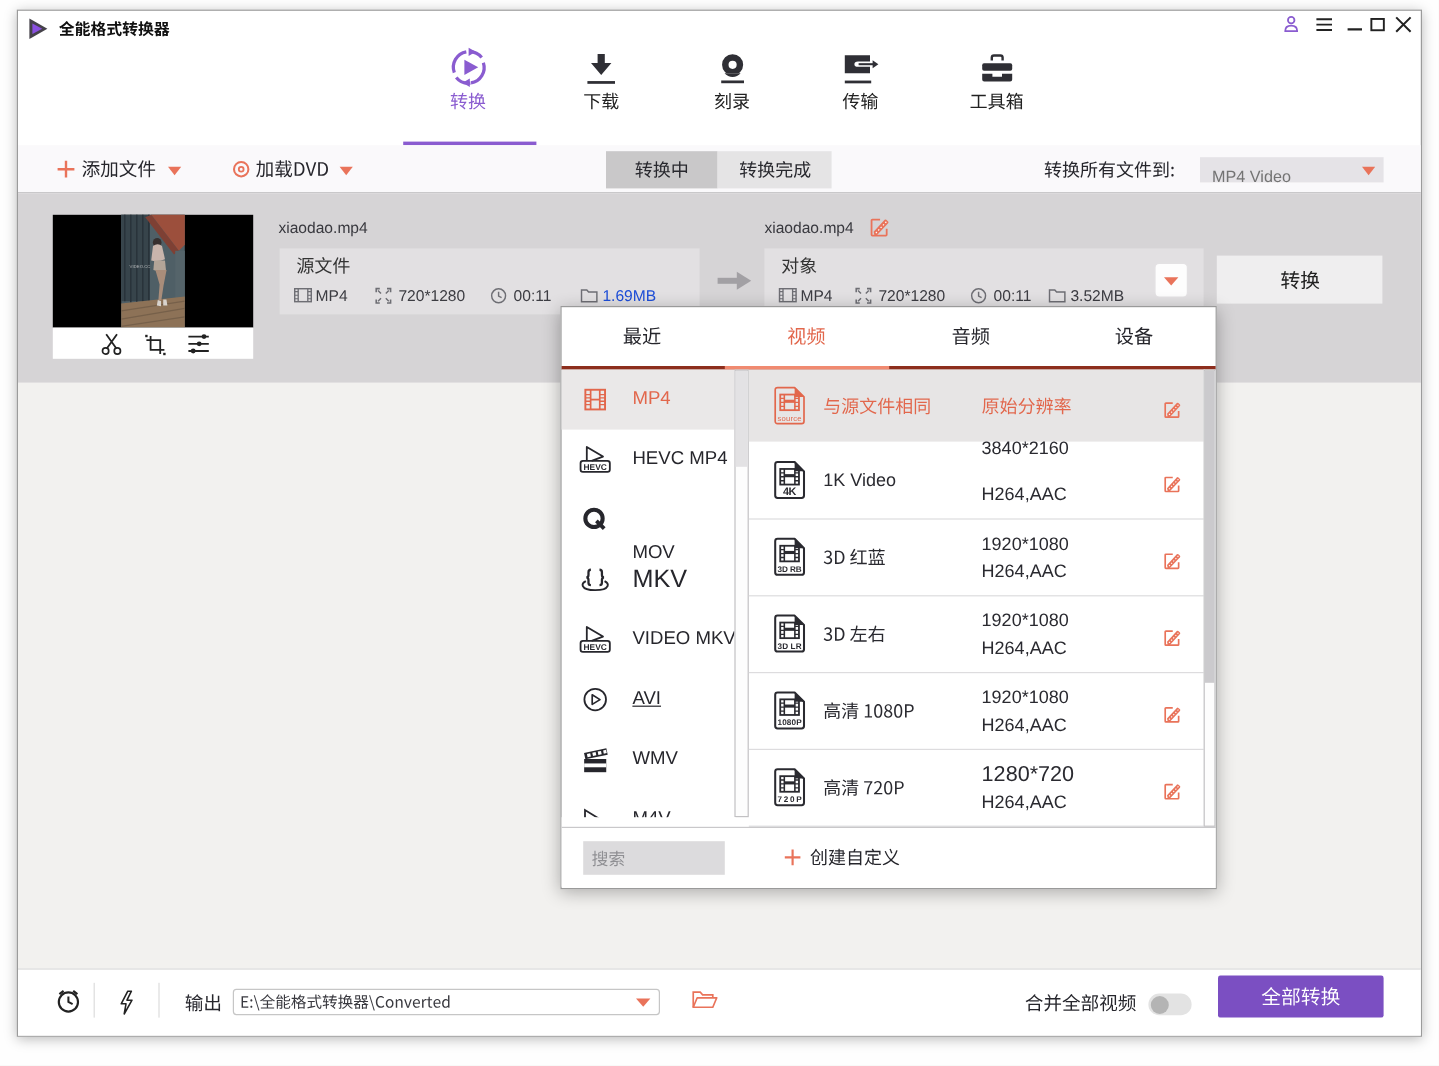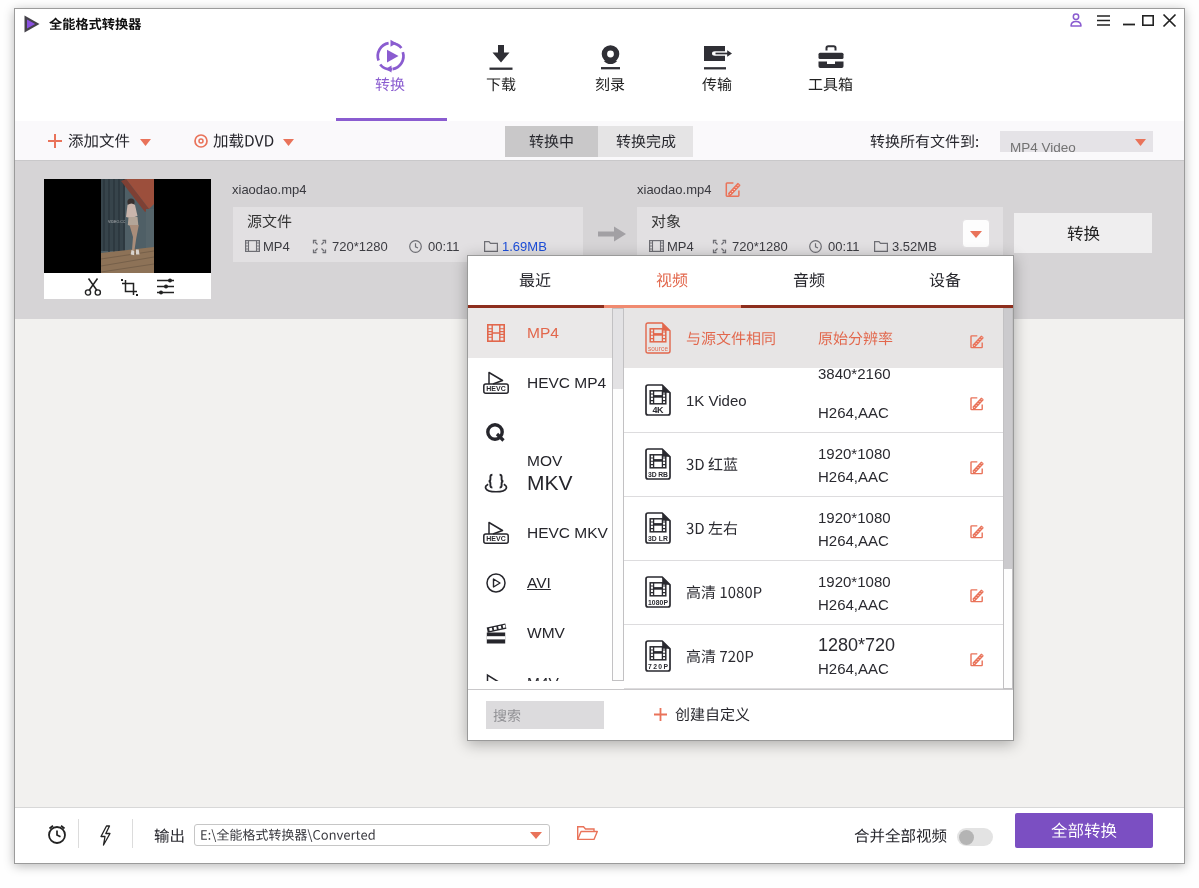--- a/index.html
+++ b/index.html
@@ -379,21 +379,21 @@
     <path d="M8.4 0.8 Q6.4 0.8 6.4 2.8 L6.4 5 Q6.4 7.2 4.6 7.2 Q6.4 7.2 6.4 9.4 L6.4 11.6 Q6.4 13.6 8.4 13.6" fill="none" stroke="#26262c" stroke-width="1.9"></path>
     <path d="M15.6 0.8 Q17.6 0.8 17.6 2.8 L17.6 5 Q17.6 7.2 19.4 7.2 Q17.6 7.2 17.6 9.4 L17.6 11.6 Q17.6 13.6 15.6 13.6" fill="none" stroke="#26262c" stroke-width="1.9"></path>
     <path d="M4.2 10.2 Q0.7 12 1.7 14.4 Q3.2 17.8 12 17.8 Q20.8 17.8 22.3 14.4 Q23.3 12 19.8 10.2" fill="none" stroke="#26262c" stroke-width="1.6"></path>
   </svg>
 <div style="position:absolute;left:527.0px;top:471.2px;height:23px;line-height:23px;font-size:21px;color:#26262c;font-weight:normal;letter-spacing:normal;white-space:nowrap;">MKV</div>
 <svg style="position:absolute;left:483px;top:521px;overflow:visible;" width="26" height="23" viewBox="0 0 26 23">
     <path d="M6 13 L6 1.5 L19.5 9.5 L10 13" fill="none" stroke="#26262c" stroke-width="1.5" stroke-linejoin="round"></path>
     <rect x="0.8" y="13" width="24.4" height="9.2" rx="2" fill="none" stroke="#26262c" stroke-width="1.5"></rect>
     <text x="13" y="20.4" font-size="7" font-weight="bold" text-anchor="middle" fill="#26262c" font-family="Liberation Sans">HEVC</text>
   </svg>
-<div style="position:absolute;left:527.0px;top:521.2px;height:23px;line-height:23px;font-size:15.5px;color:#26262c;font-weight:normal;letter-spacing:normal;white-space:nowrap;">HEVC MKV</div>
+<div style="position:absolute;left:527.0px;top:521.2px;height:23px;line-height:23px;font-size:15.5px;color:#26262c;font-weight:normal;letter-spacing:normal;white-space:nowrap;">VIDEO MKV</div>
 <svg style="position:absolute;left:486px;top:573px;overflow:visible;" width="20" height="20" viewBox="0 0 20 20">
     <circle cx="10" cy="10" r="9" fill="none" stroke="#26262c" stroke-width="1.5"></circle>
     <path d="M7.5 6 L14 10 L7.5 14 Z" fill="none" stroke="#26262c" stroke-width="1.4" stroke-linejoin="round"></path>
   </svg>
 <div style="position:absolute;left:527.0px;top:571.2px;height:23px;line-height:23px;font-size:15.5px;color:#26262c;font-weight:normal;letter-spacing:normal;white-space:nowrap;text-decoration:underline;">AVI</div>
 <svg style="position:absolute;left:486px;top:623px;overflow:visible;" width="21" height="21" viewBox="0 0 21 21">
     <g transform="rotate(-12 10 5)">
       <rect x="1" y="2.5" width="19" height="5.5" fill="#26262c"></rect>
       <rect x="3.2" y="3.8" width="2.8" height="2.8" fill="#fff"></rect>
       <rect x="7.8" y="3.8" width="2.8" height="2.8" fill="#fff"></rect>

